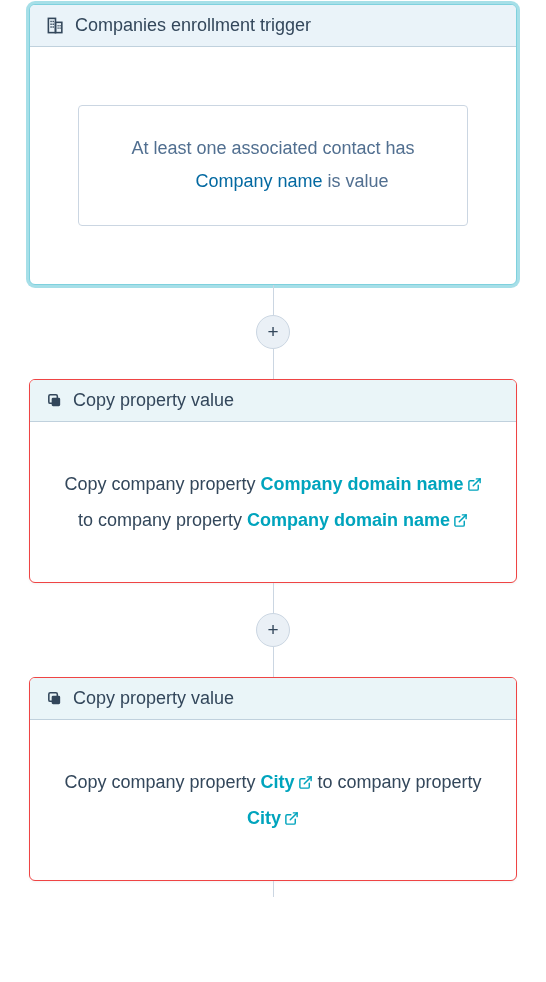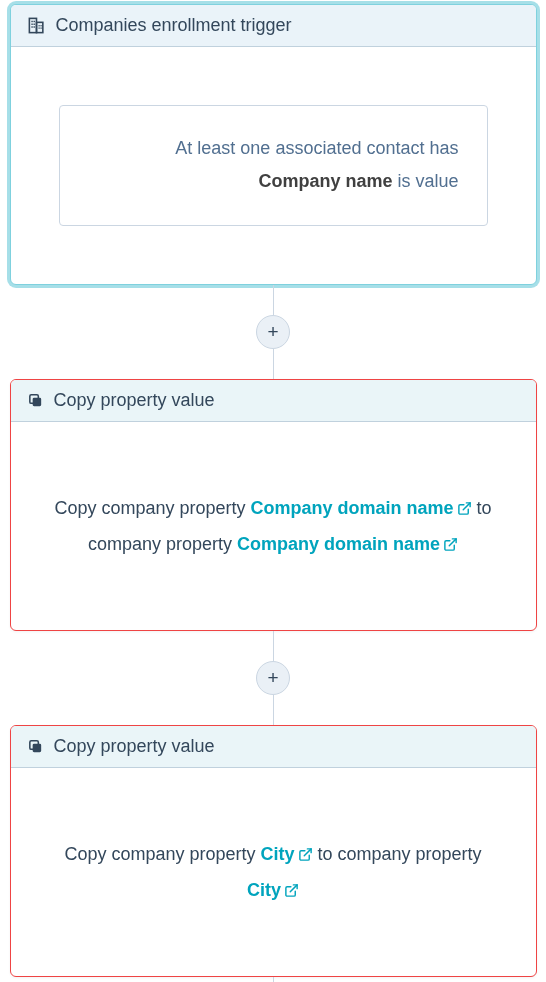--- a/index.html
+++ b/index.html
@@ -7,21 +7,21 @@
     font-family: -apple-system, BlinkMacSystemFont, "Segoe UI", Helvetica, Arial, sans-serif;
     background: #ffffff;
     width: 546px;
     display: flex;
     flex-direction: column;
     align-items: center;
     padding: 4px;
     color: #33475b;
   }
   .card {
-    width: 527px;
+    width: 488px;
     border-radius: 6px;
     overflow: hidden;
     background: #ffffff;
   }
   .card.selected {
     border: 1px solid #7fd1de;
     box-shadow: 0 0 0 3px rgba(0, 164, 189, 0.35);
   }
   .card.normal {
     border: 1px solid #ef4444;
@@ -44,32 +44,32 @@
   .card-body {
     padding: 58px 48px;
     display: flex;
     justify-content: center;
   }
   .inner-box {
     width: 100%;
     border: 1px solid #cbd6e2;
     border-radius: 4px;
     padding: 26px 28px;
-    text-align: right;
+    text-align: center;
     font-size: 18px;
     line-height: 1.85;
     color: #516f90;
   }
   .inner-box .emph {
-    font-weight: 700;
-    color: #404040;
+    font-weight: 400;
+    color: #0369a1;
     margin-left: 38px;
   }
   .copy-body {
-    padding: 68px 30px;
+    padding: 44px 30px;
     text-align: center;
     font-size: 18px;
     line-height: 2.0;
     color: #33475b;
   }
   .link {
     color: #00a4bd;
     font-weight: 600;
     white-space: nowrap;
   }

